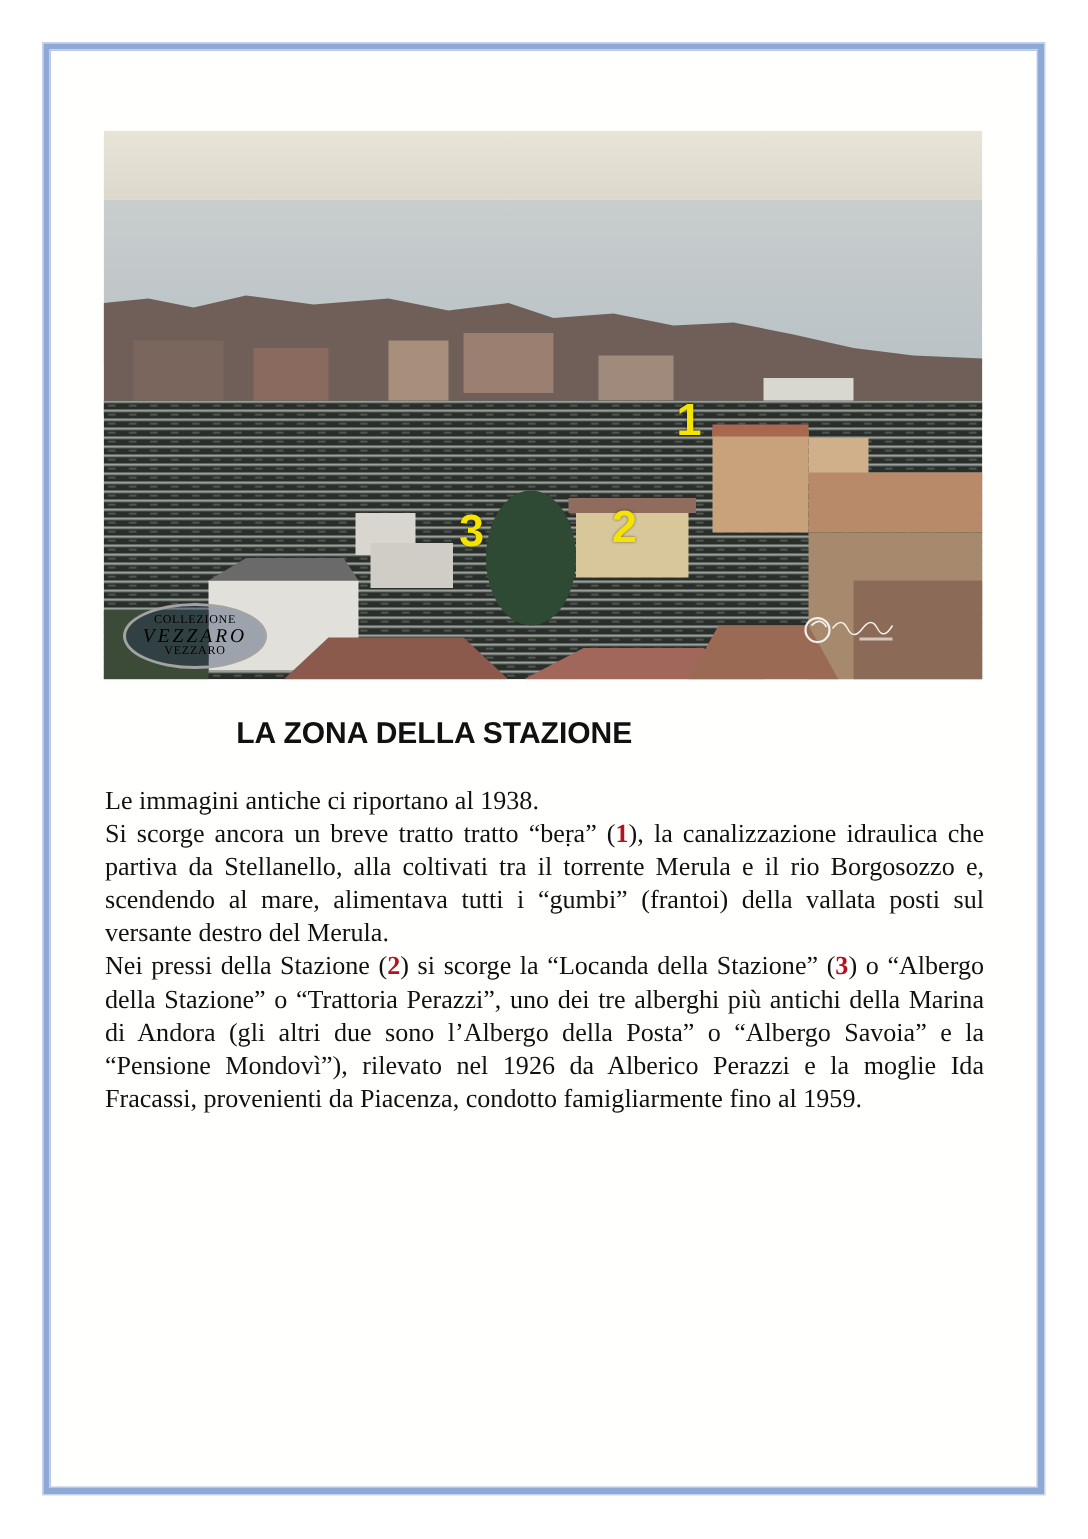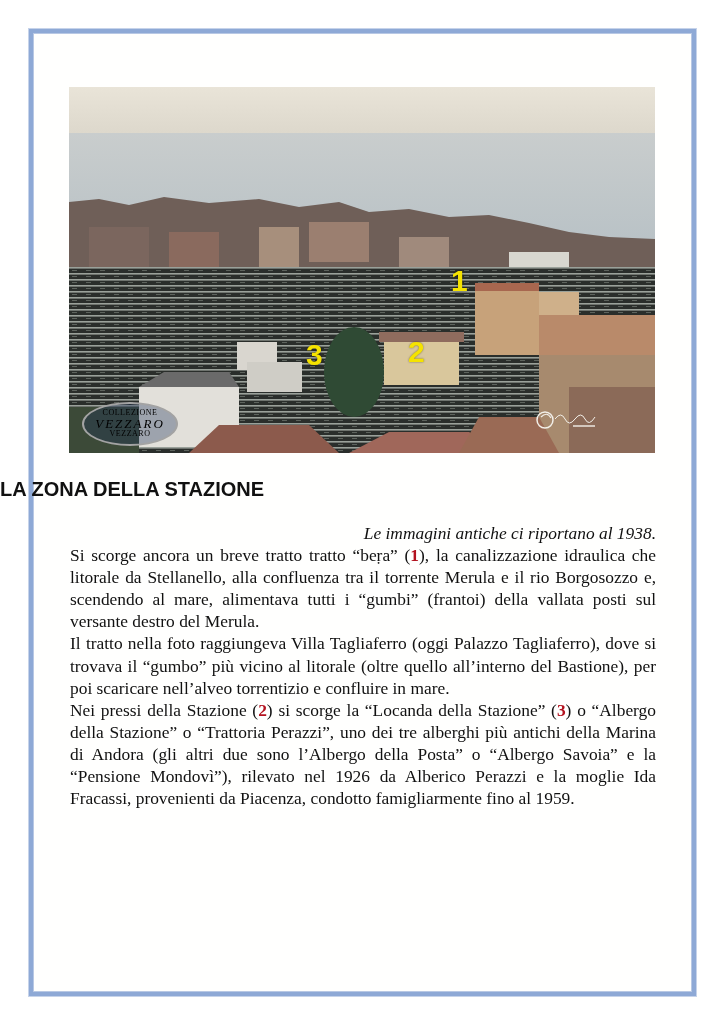--- a/index.html
+++ b/index.html
@@ -25,29 +25,29 @@
     border:2px solid #a3a3a3; border-radius:50%;
     background:rgba(30,50,90,0.35);
     color:#000000; font-family:"Liberation Serif", serif; text-align:center;
     line-height:1;
   }
   .wm-left .l1 { font-size:8px; margin-top:5px; letter-spacing:0.5px; }
   .wm-left .l2 { font-size:13px; letter-spacing:2px; font-style:italic; }
   .wm-left .l3 { font-size:8px; letter-spacing:0.5px; }
   .wm-right { position:absolute; left:535px; top:405px; width:75px; height:30px; }
   .title {
-    position:absolute; left:0; width:579px; top:478px; text-align:left;
+    position:absolute; left:0; width:579px; top:478px; text-align:center;
     font-family:"Liberation Sans", sans-serif; font-weight:bold; font-size:20px; color:#111;
   }
   .body {
     position:absolute; left:70px; top:522px; width:586px;
     font-family:"Liberation Serif", serif; font-size:17.4px; line-height:22.1px; color:#111;
   }
   .body p { margin:0; text-align:justify; }
-  .body p.center { text-align:right;font-style:italic; }
+  .body p.center { text-align:left; }
   .ref { color:#b3121f; font-weight:bold; }
 </style>
 </head>
 <body>
 
 <div class="frame"></div>
 
 <div class="photo">
   <svg viewBox="0 0 586 366" xmlns="http://www.w3.org/2000/svg">
     <defs>
@@ -119,16 +119,15 @@
     <path d="M6 12 Q12 6 16 13" fill="none" stroke="#f2efe8" stroke-width="1.2"></path>
     <path d="M20 14 q6 -8 10 0 t10 0 t10 0 t10 -2" fill="none" stroke="#f2efe8" stroke-width="1"></path>
     <rect x="38" y="20" width="22" height="2" fill="#f2efe8" opacity="0.7"></rect>
   </svg>
 </div>
 
 <div class="title">LA ZONA DELLA STAZIONE</div>
 
 <div class="body">
   <p class="center">Le immagini antiche ci riportano al 1938.</p>
-  <p><span>Si scorge ancora un breve tratto tratto “beṛa” (</span><span class="ref">1</span><span>), la canalizzazione idraulica che litorale da Stellanello, alla confluenza tra il torrente Merula e il rio Borgosozzo e, scendendo al mare, alimentava tutti i “gumbi” (frantoi) della vallata posti sul versante destro del Merula.</span></p>
-  <p>Il tratto nella foto raggiungeva Villa Tagliaferro (oggi Palazzo Tagliaferro), dove si trovava il “gumbo” più vicino al litorale (oltre quello all’interno del Bastione), per poi scaricare nell’alveo torrentizio e confluire in mare.</p>
+  <p><span>Si scorge ancora un breve tratto tratto “beṛa” (</span><span class="ref">1</span><span>), la canalizzazione idraulica che partiva da Stellanello, alla coltivati tra il torrente Merula e il rio Borgosozzo e, scendendo al mare, alimentava tutti i “gumbi” (frantoi) della vallata posti sul versante destro del Merula.</span></p>
   <p><span>Nei pressi della Stazione (</span><span class="ref">2</span><span>) si scorge la “Locanda della Stazione” (</span><span class="ref">3</span><span>) o “Albergo della Stazione” o “Trattoria Perazzi”, uno dei tre alberghi più antichi della Marina di Andora (gli altri due sono l’Albergo della Posta” o “Albergo Savoia” e la “Pensione Mondovì”), rilevato nel 1926 da Alberico Perazzi e la moglie Ida Fracassi, provenienti da Piacenza, condotto famigliarmente fino al 1959.</span></p>
 </div>
 
 </body></html>

